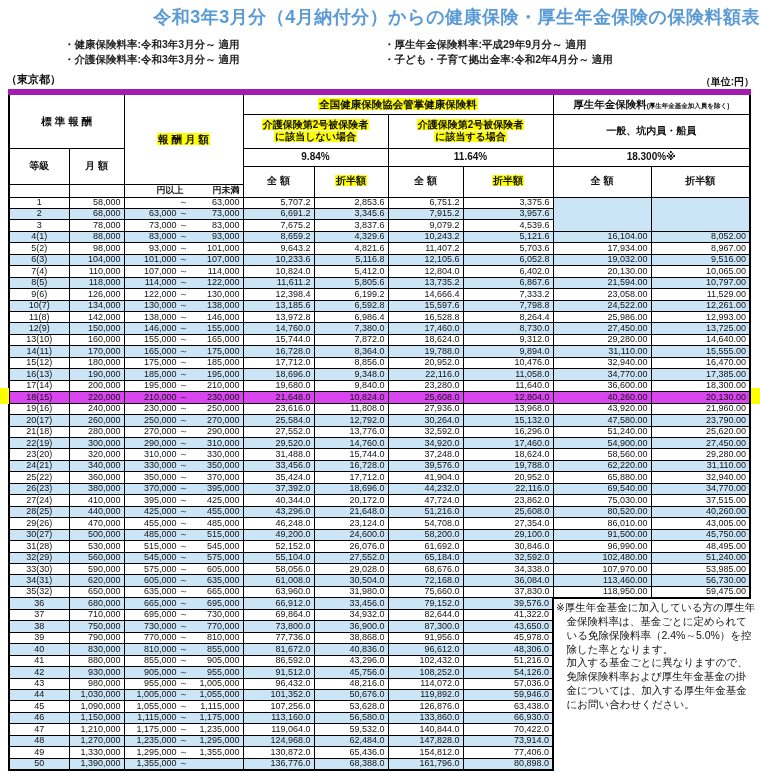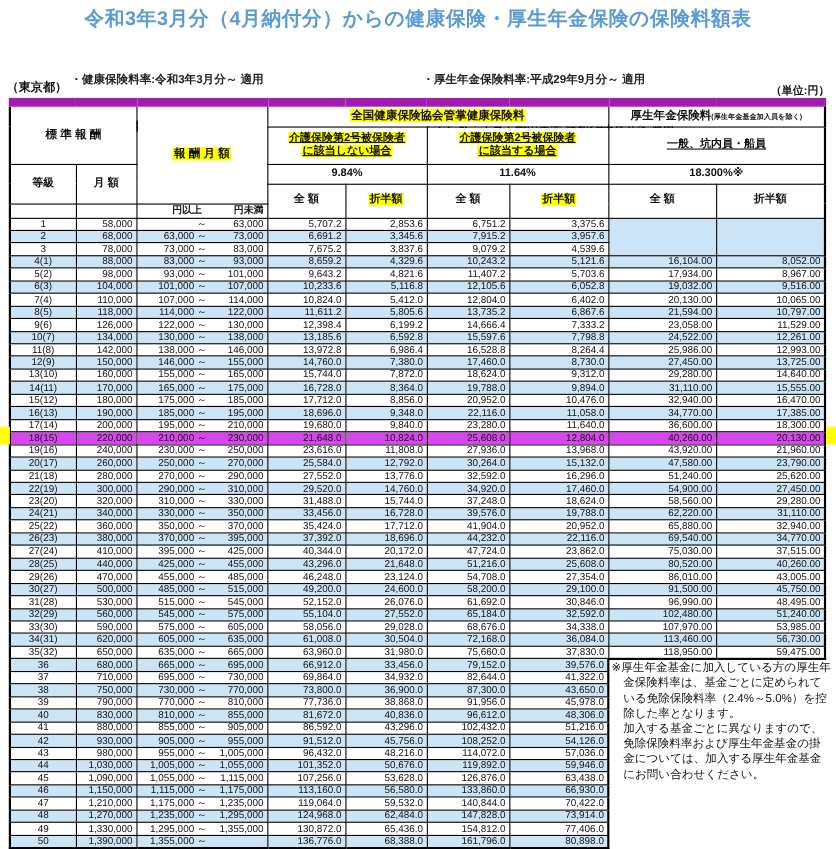--- a/index.html
+++ b/index.html
@@ -2,52 +2,52 @@
 <html><head>
 <meta charset="utf-8">
 <style>
   * { margin:0; padding:0; box-sizing:border-box; }
   html,body { width:760px; height:772px; }
   body {
     position:relative; background:#ffffff; overflow:hidden;
     font-family:"Liberation Sans","DejaVu Sans",sans-serif; color:#111;
   }
   .title {
-    position:absolute; top:5px; left:0; width:100%; text-align:center;
+    position:absolute; top:5px; left:0; width:100%; text-align:right;
     font-size:18px; font-weight:bold; color:#5b9bd5; letter-spacing:.5px;
   }
   .notices { position:absolute; top:37px; left:64px; font-size:10.5px; font-weight:bold; line-height:15px; color:#222; }
   .notices .nrow { display:flex; }
-  .notices .ncell { white-space:nowrap;margin-top:28px; }
+  .notices .ncell { white-space:nowrap; }
   .notices .ncell.c1 { width:320px; }
   .region { position:absolute; top:72px; left:6px; font-size:11px; font-weight:bold; }
   .unit { position:absolute; top:75px; right:6px; font-size:10px; font-weight:bold; }
 
   table { position:absolute; top:89px; left:8px; border-collapse:collapse; table-layout:fixed; }
   th, td {
     border:1px solid #000; padding:0; overflow:hidden; white-space:nowrap;
     font-size:9px; line-height:1.05; text-align:center; vertical-align:middle;
   }
   th { font-weight:bold; font-size:10px; background:#fff; }
   thead .hr1 { height:22px; } thead .hr1 th { font-size:10.5px; }
-  thead .hr2 { height:34px;text-decoration:underline; } thead .hr2 th { line-height:1.25; }
+  thead .hr2 { height:34px; } thead .hr2 th { line-height:1.25; }
   thead .hr3 { height:18px; }
   thead .hr4 { height:18px; }
   thead .hr5 { height:13px; } thead .hr5 th { font-size:9px; font-weight:bold; }
   tbody tr { height:11.46px; }
 
   .num { text-align:right; padding-right:3px; }
   .ctr { text-align:center; }
   tr.stripe td { background:#cce5f6; }
   td.mergedblue { background:#cce5f6; }
   tr.hl td { background:#d946ef; }
   td.ghost { border:none !important; background:#fff !important; }
   .bl2 { border-left:2px solid #000; }
   .br2 { border-right:2px solid #000; }
-  .bt2 { border-top:8px solid #a21caf; }
+  .bt2 { border-top:6px solid #a21caf; }
   .bb2 { border-bottom:2px solid #000; }
 
   .ymark { background:#ffff00; padding:0 1px; }
   .small { font-size:6.5px; font-weight:bold; }
 
   .rng { display:flex; align-items:center; width:100%; }
   .rng .lo { flex:1; text-align:right; }
   .rng .tl { width:14px; text-align:center; }
   .rng .hi { width:52px; text-align:right; padding-right:3px; }
 

